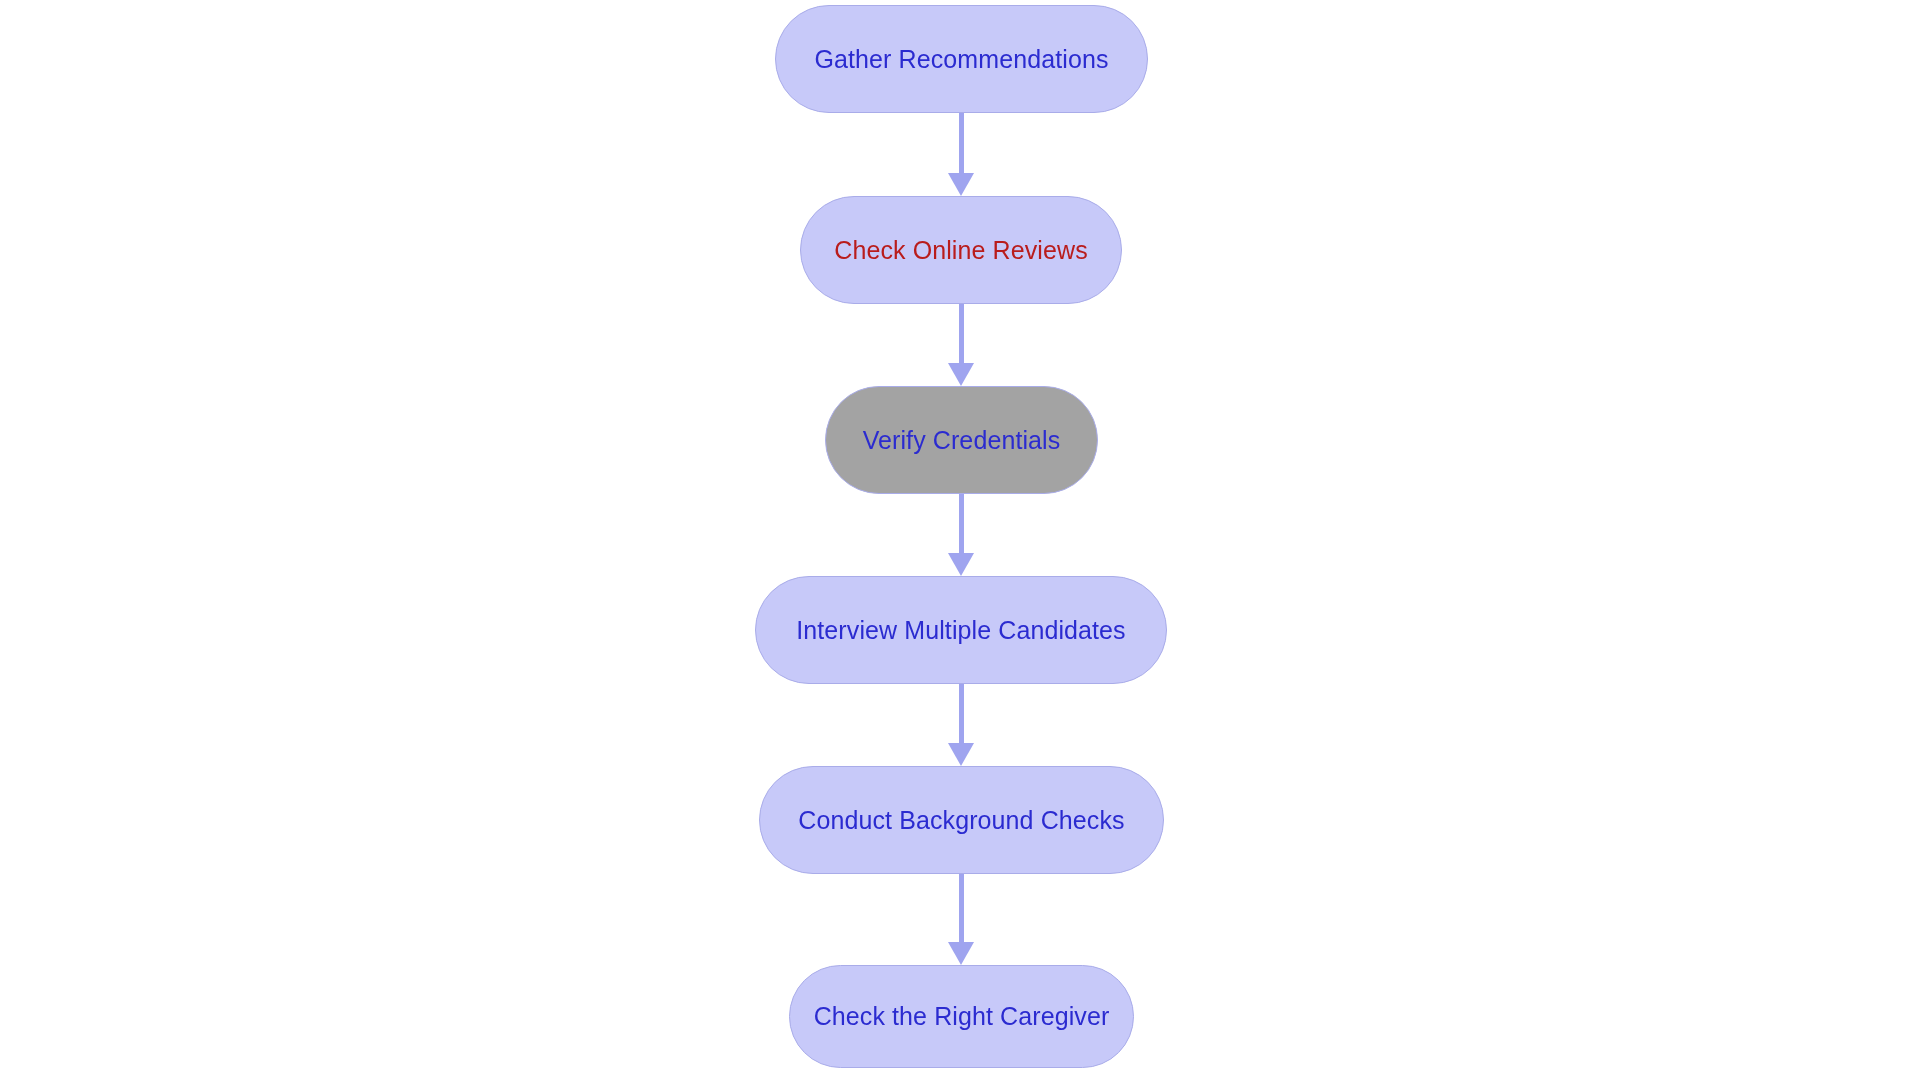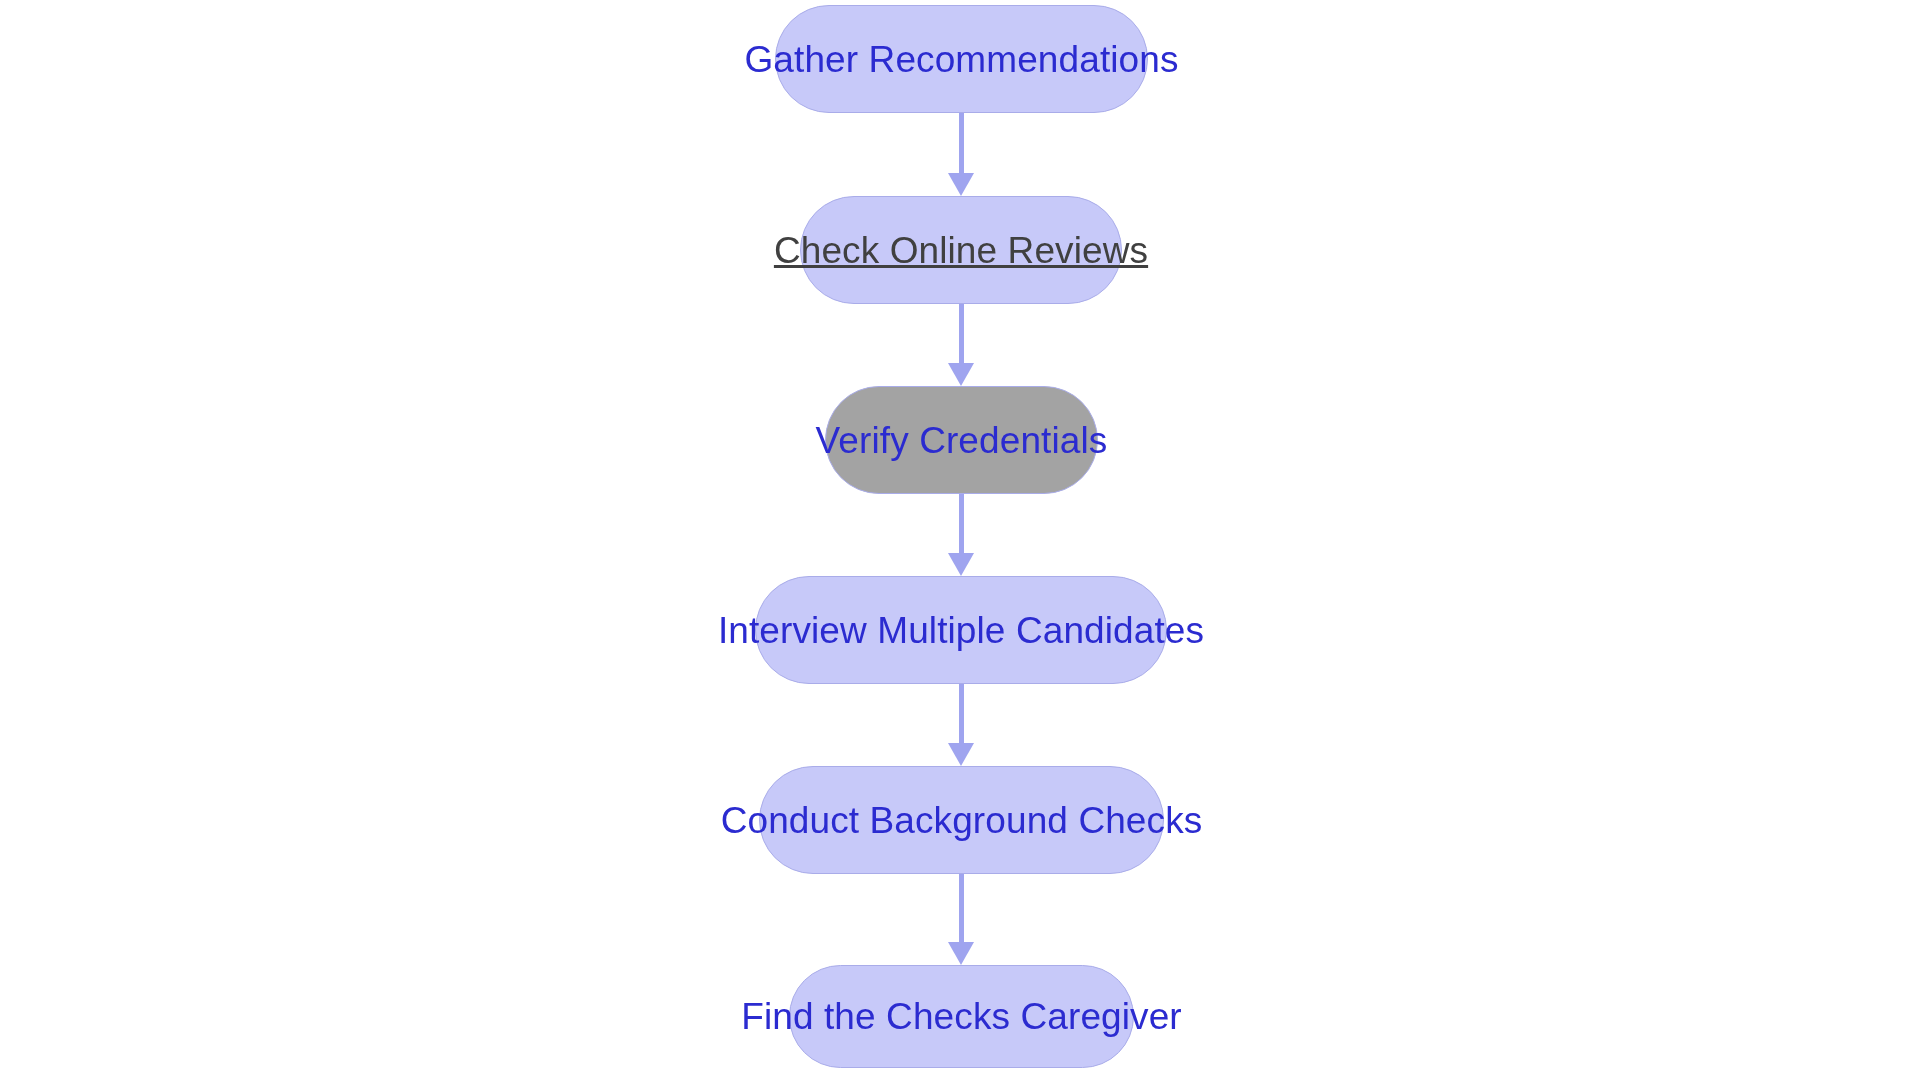--- a/index.html
+++ b/index.html
@@ -25,21 +25,21 @@
   .flow-node {
     position: absolute;
     box-sizing: border-box;
     display: flex;
     align-items: center;
     justify-content: center;
     background: #c7c9f9;
     border: 1.4px solid #a9ace9;
     border-radius: 999px;
     color: #2b2bd0;
-    font-size: 37px;
+    font-size: 25px;
     font-weight: 400;
     letter-spacing: 0.1px;
     white-space: nowrap;
     line-height: 1;
     user-select: none;
   }
 
   .flow-node .node-label {
     display: block;
     padding: 0 6px;
@@ -89,27 +89,27 @@
       <div class="arrow-head" style="top: 59px; border-top-color: rgb(159, 164, 239);"></div>
     </div>
     <div class="flow-arrow" style="left: 961px; top: 874px; height: 91px;">
       <div class="arrow-shaft" style="height: 68px; background: rgb(159, 164, 239);"></div>
       <div class="arrow-head" style="top: 68px; border-top-color: rgb(159, 164, 239);"></div>
     </div>
     <div class="flow-node" style="left: 775px; top: 5px; width: 373px; height: 108px; background: rgb(199, 201, 249); border-color: rgb(169, 172, 233);">
       <span class="node-label" style="color: rgb(43, 43, 208);">Gather Recommendations</span>
     </div>
     <div class="flow-node" style="left: 800px; top: 196px; width: 322px; height: 108px; background: rgb(199, 201, 249); border-color: rgb(169, 172, 233);">
-      <span class="node-label" style="color: #404040; text-decoration: underline;">Check Online Reviews</span>
+      <span class="node-label" style="color: #b91c1c;">Check Online Reviews</span>
     </div>
     <div class="flow-node" style="left: 825px; top: 386px; width: 273px; height: 108px; background: #a3a3a3; border-color: rgb(169, 172, 233);">
       <span class="node-label" style="color: rgb(43, 43, 208);">Verify Credentials</span>
     </div>
     <div class="flow-node" style="left: 755px; top: 576px; width: 412px; height: 108px; background: rgb(199, 201, 249); border-color: rgb(169, 172, 233);">
       <span class="node-label" style="color: rgb(43, 43, 208);">Interview Multiple Candidates</span>
     </div>
     <div class="flow-node" style="left: 759px; top: 766px; width: 405px; height: 108px; background: rgb(199, 201, 249); border-color: rgb(169, 172, 233);">
       <span class="node-label" style="color: rgb(43, 43, 208);">Conduct Background Checks</span>
     </div>
     <div class="flow-node" style="left: 789px; top: 965px; width: 345px; height: 103px; background: rgb(199, 201, 249); border-color: rgb(169, 172, 233);">
-      <span class="node-label" style="color: rgb(43, 43, 208);">Find the Checks Caregiver</span>
+      <span class="node-label" style="color: rgb(43, 43, 208);">Check the Right Caregiver</span>
     </div>
   </div>
 
 </body></html>

